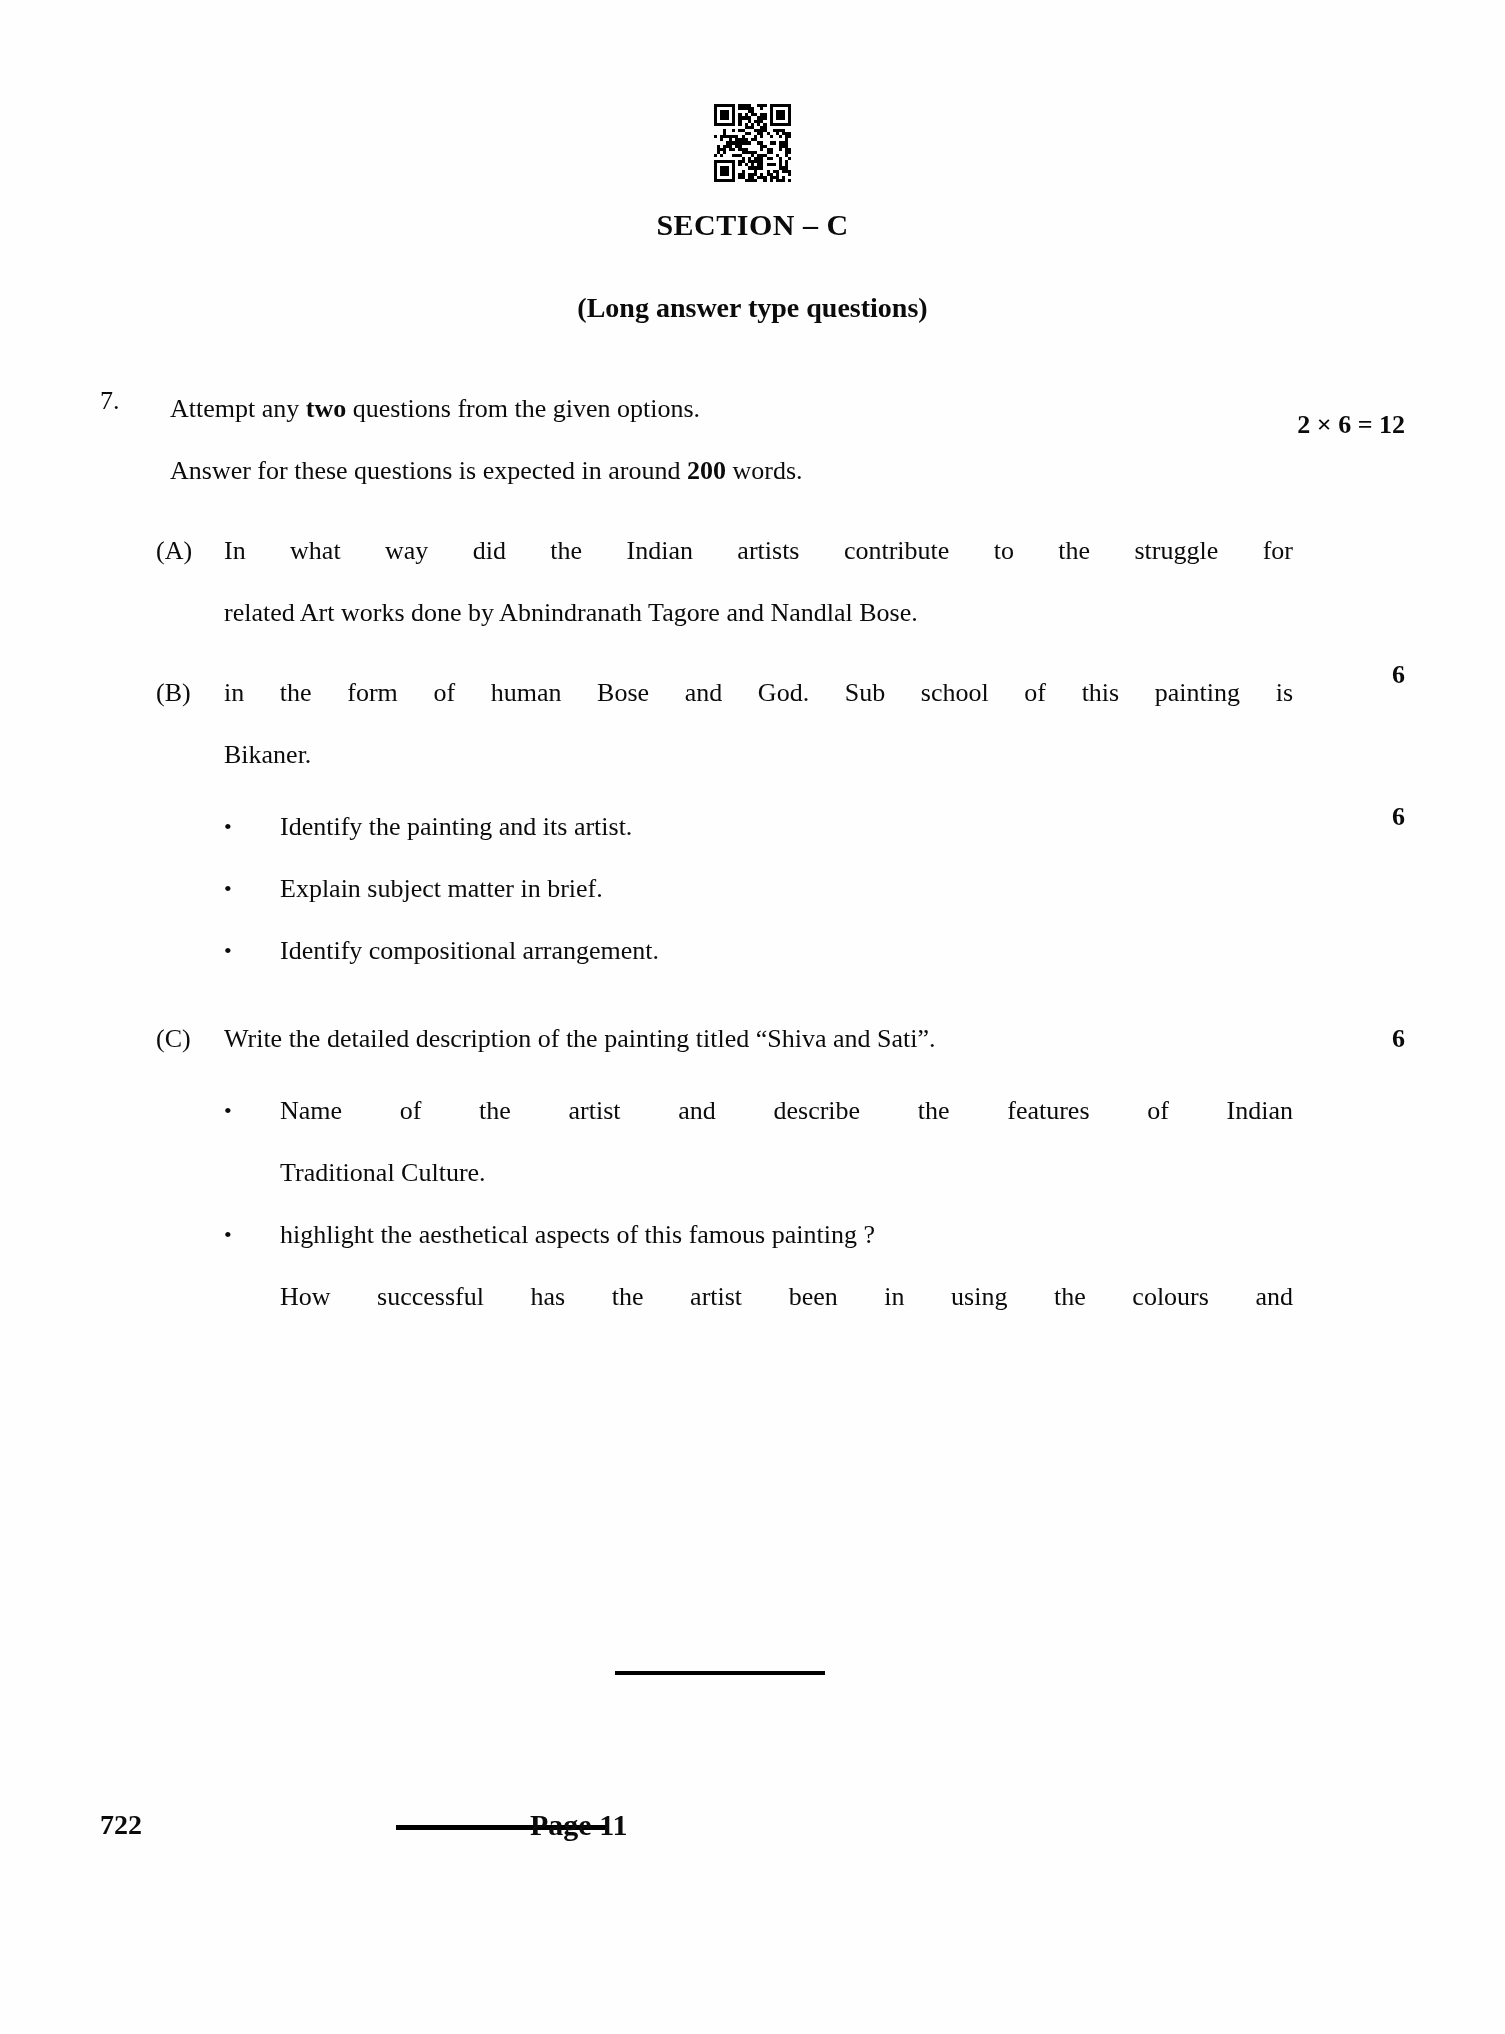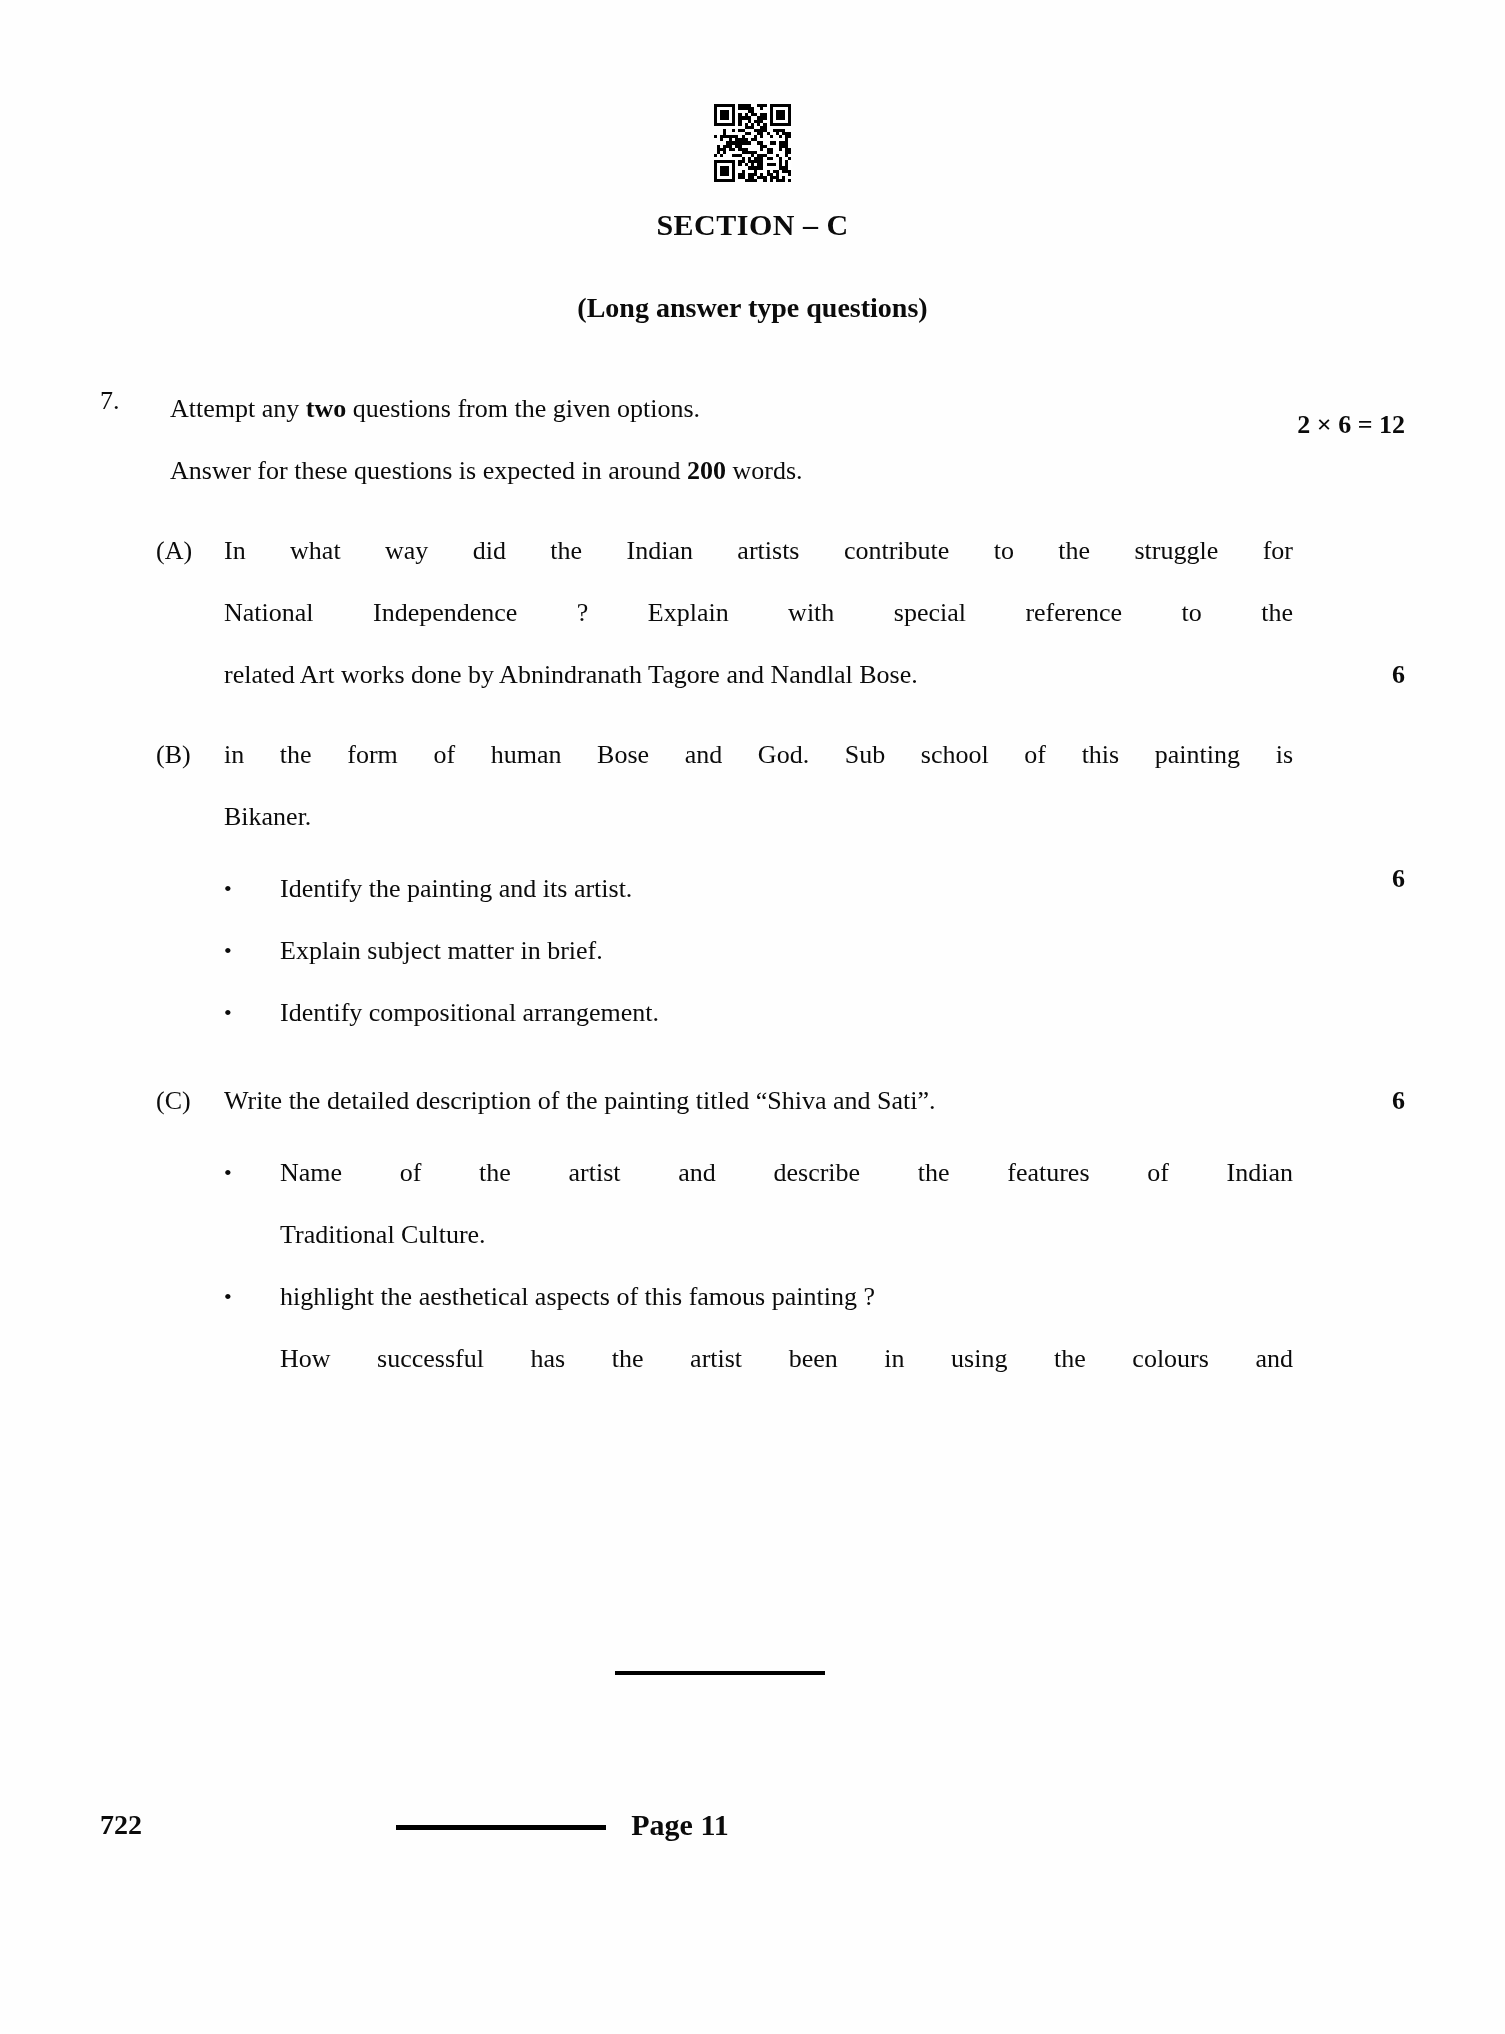--- a/index.html
+++ b/index.html
@@ -201,21 +201,21 @@
     top: 25px;
     width: 210px;
     height: 5px;
     background: #000;
   }
   .footer-page {
     position: absolute;
     left: 430px;
     top: 0;
     width: 300px;
-    text-align: center;
+    text-align: left;
     font-size: 30px;
     font-weight: bold;
     line-height: 50px;
   }
 </style>
 </head>
 <body>
 
 <div class="page">
 
@@ -860,21 +860,20 @@
         <div class="line"><span>Attempt any </span><b>two</b><span> questions from the given options.</span></div>
         <div class="line"><span>Answer for these questions is expected in around </span><b>200</b><span> words.</span></div>
       </div>
       <div class="marks-abs" style="top:16px">2 × 6 = 12</div>
     </div>
 
     <div class="part">
       <div class="part-label">(A)</div>
       <div class="part-text">
         <div class="just">In what way did the Indian artists contribute to the struggle for</div>
-        <div class="just">National Independence ? Explain with special reference to the</div>
         <div class="nojust">related Art works done by Abnindranath Tagore and Nandlal Bose.</div>
       </div>
       <div class="mark-right" style="top:124px">6</div>
     </div>
 
     <div class="part">
       <div class="part-label">(B)</div>
       <div class="part-text">
         <div class="just">in the form of human Bose and God. Sub school of this painting is</div>
         <div class="nojust">Bikaner.</div>

